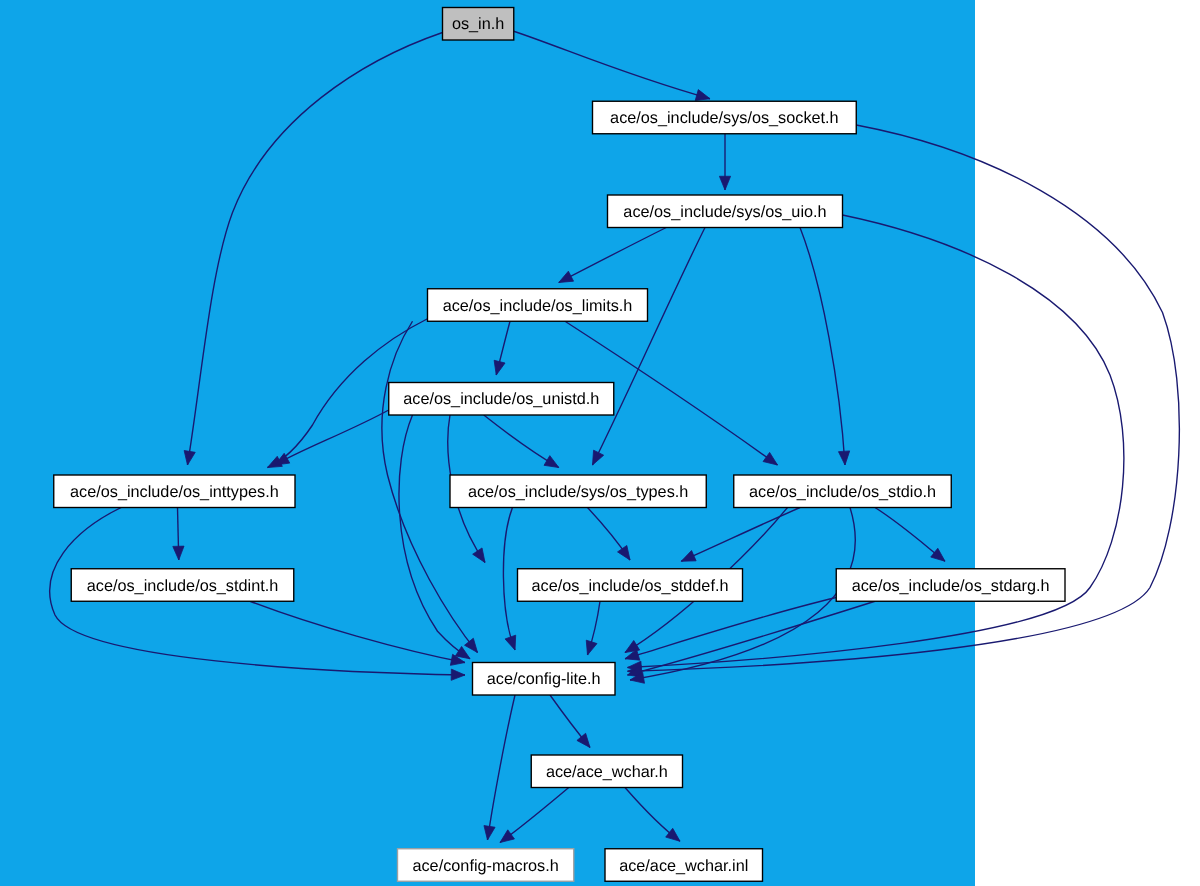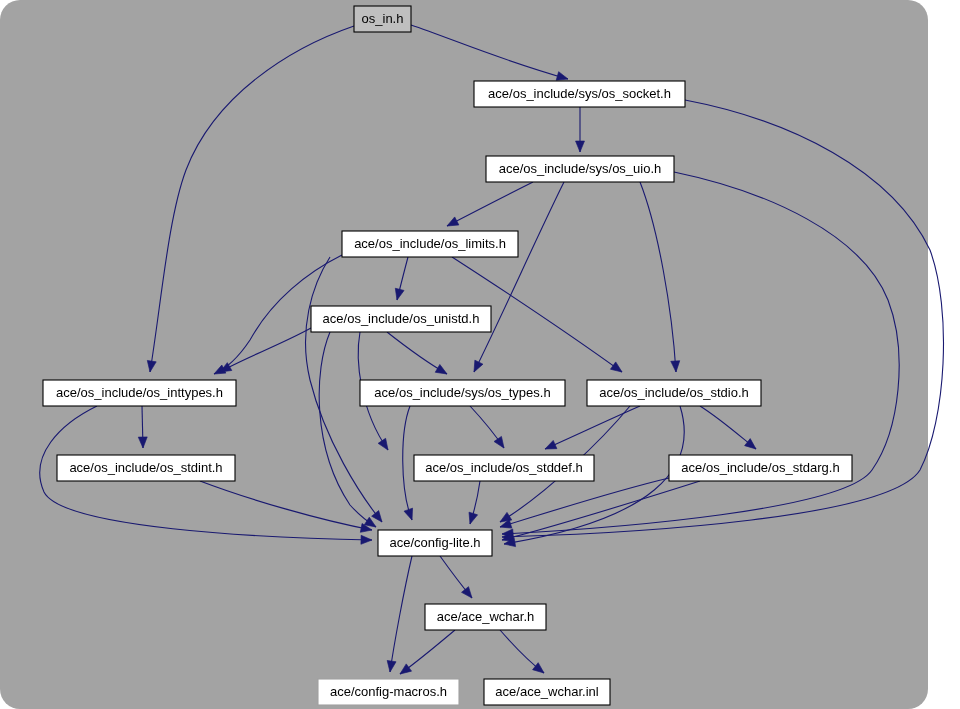--- a/index.html
+++ b/index.html
@@ -9,24 +9,23 @@
     background: #ffffff;
   }
   body {
     width: 960px;
     height: 709px;
     font-family: "Liberation Sans", sans-serif;
     overflow: hidden;
   }
   #graph-root {
     position: relative;
-    width: 928px;
+    width: 780px;
     height: 709px;
-    background: #a3a3a3;
-    border-radius: 20px;
+    background: #0ea5e9;
   }
   svg#dep-graph {
     display: block;
     width: 960px;
     height: 709px;
   }
   .edge-path {
     fill: none;
     stroke: #191970;
     stroke-width: 1.1;

